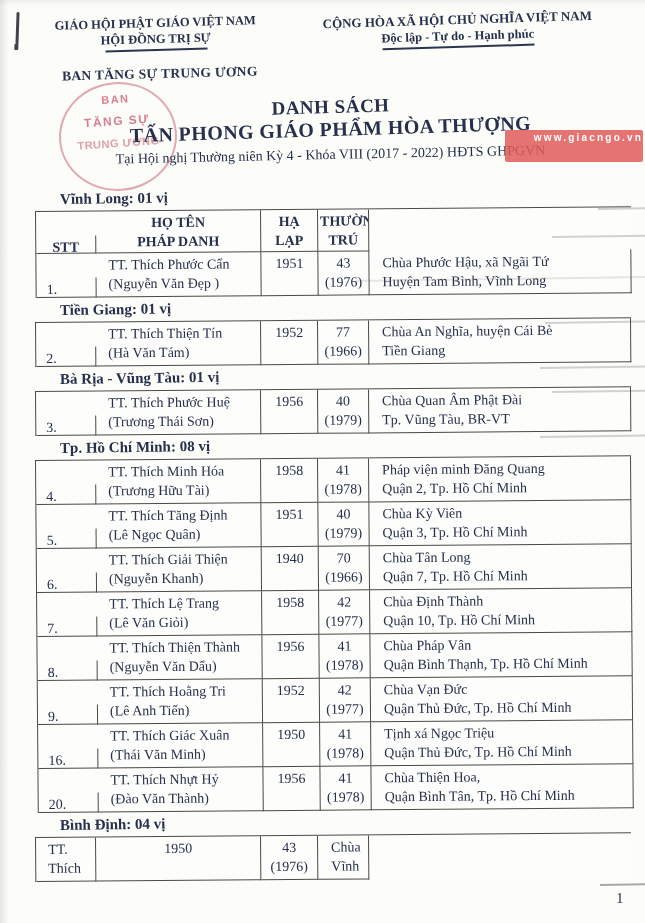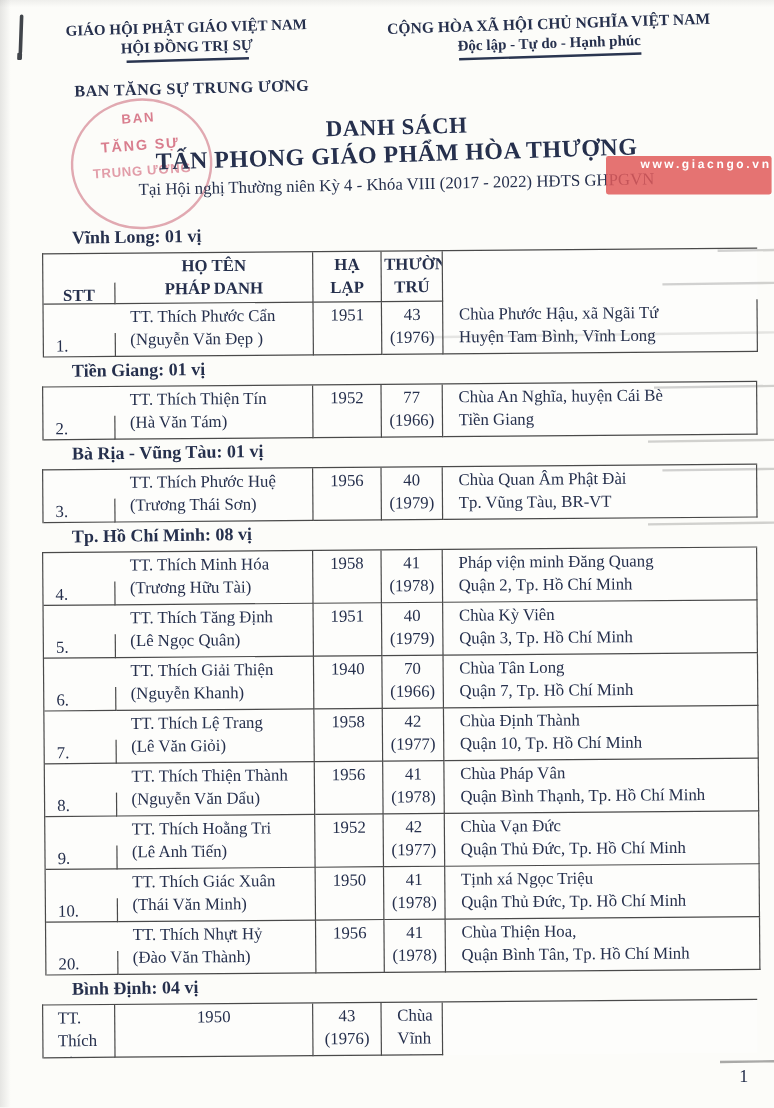--- a/index.html
+++ b/index.html
@@ -326,21 +326,21 @@
               <div>42</div>
               <div>(1977)</div>
             </div>
             <div class="cell c-res">
               <div>Chùa Vạn Đức</div>
               <div>Quận Thủ Đức, Tp. Hồ Chí Minh</div>
             </div>
           </div>
           <div class="row drow">
             <div class="cell c-stt">
-              <div>10.</div>
+              <div>16.</div>
             </div>
             <div class="cell c-name">
               <div>TT. Thích Giác Xuân</div>
               <div>(Thái Văn Minh)</div>
             </div>
             <div class="cell c-birth">
               <div>1950</div>
             </div>
             <div class="cell c-halap">
               <div>41</div>

